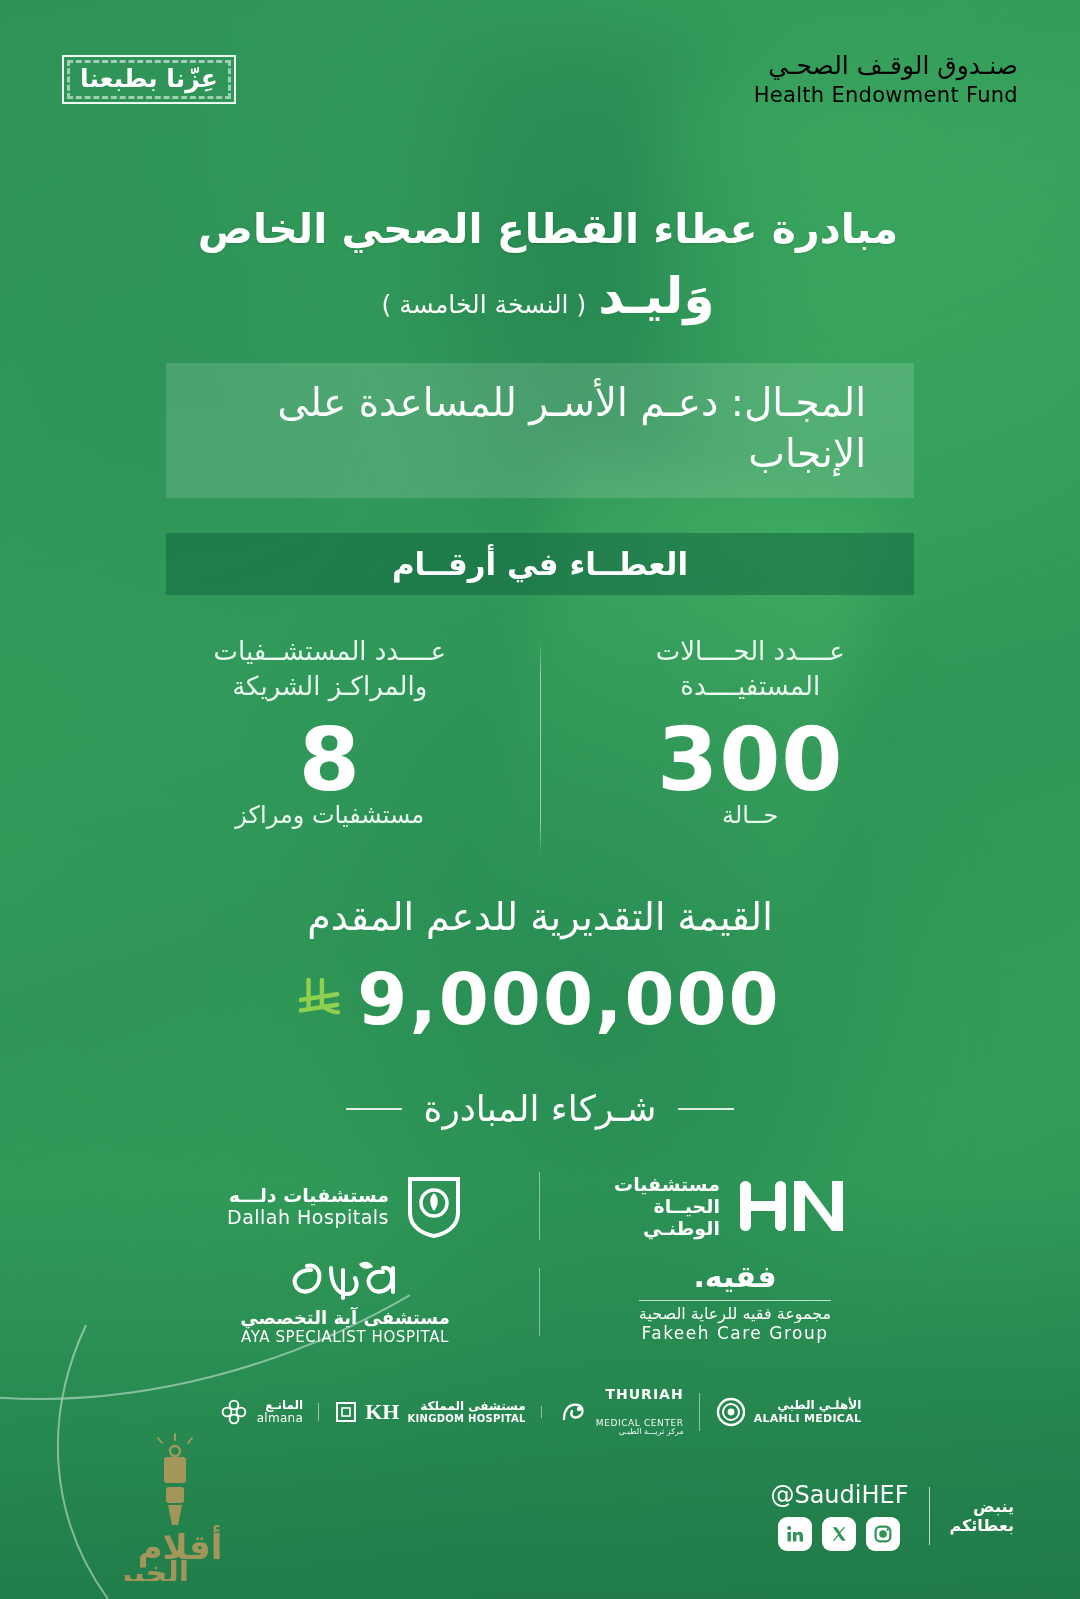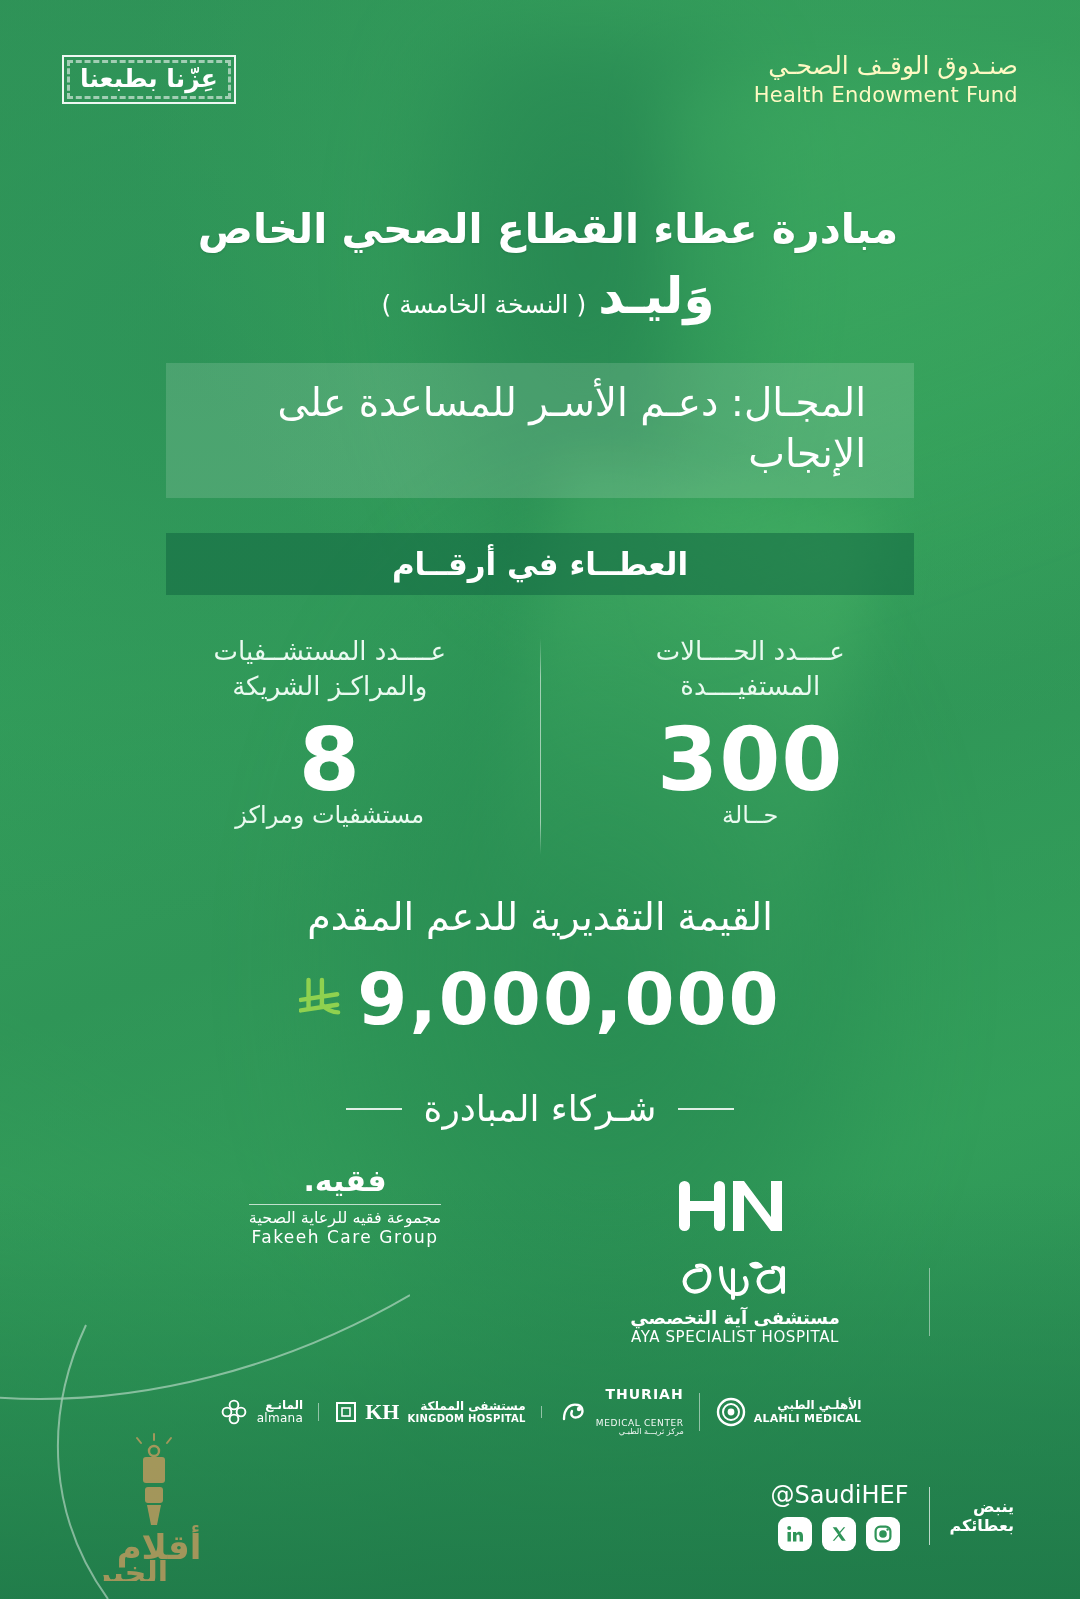--- a/index.html
+++ b/index.html
@@ -62,21 +62,21 @@
 
   
   .curve-svg{position:absolute; left:-10px; bottom:0; width:420px; height:330px; opacity:.55;}
 
   
   .header{
     position:absolute; top:52px; left:0; width:100%;
     display:flex; align-items:center; justify-content:space-between;
     padding:0 62px; direction:rtl;
   }
-  .hef-logo{ text-align:right; color:#fef9c3; line-height:1.1; }
+  .hef-logo{ text-align:right; color:#000000; line-height:1.1; }
   .hef-ar{ font-size:25px; font-weight:400; letter-spacing:1px; }
   .hef-en{ font-size:21px; font-weight:400; margin-top:4px; letter-spacing:.3px; }
 
   .slogan-badge{
     border:2px solid rgba(255,255,255,.92);
     padding:7px 16px 9px;
     position:relative;
   }
   .slogan-badge::before{
     content:""; position:absolute; inset:3px;
@@ -204,21 +204,21 @@
   .footer-social{ display:flex; flex-direction:column; align-items:center; gap:8px; direction:ltr; }
   .footer-handle{ color:#ffffff; font-size:24px; font-weight:400; }
   .social-icons{ display:flex; gap:10px; }
   .social-chip{
     width:34px; height:34px; border-radius:9px; background:#ffffff;
     display:flex; align-items:center; justify-content:center;
   }
 
   
   .watermark{
-    position:absolute; left:59px; bottom:18px; width:190px; height:150px;
+    position:absolute; left:80px; bottom:18px; width:190px; height:150px;
     opacity:.85; pointer-events:none;
   }
 </style>
 </head>
 <body>
 
 <div id="poster">
 
   <div class="bg-layer bg-base"></div>
   <div class="bg-silhouette"></div>
@@ -300,22 +300,38 @@
 
     <div class="partner-cell">
       <svg width="120" height="62" viewBox="0 0 120 62">
         <g fill="#fff">
           <rect x="4" y="6" width="11" height="50" rx="5.5"></rect>
           <rect x="39" y="6" width="11" height="50" rx="5.5"></rect>
           <rect x="4" y="26" width="46" height="10" rx="5"></rect>
           <path d="M58 56 L58 6 L69 6 L96 42 L96 6 L107 6 L107 56 L96 56 L69 20 L69 56 Z"></path>
         </g>
       </svg>
-    </div>
-
+      <div class="p-text">
+        <div class="p-ar">مستشفيات</div>
+        <div class="p-ar">الحيــاة</div>
+        <div class="p-ar">الوطنـي</div>
+      </div>
+    </div>
+
+    <div class="partner-cell vsep">
+      <svg width="58" height="66" viewBox="0 0 58 66">
+        <path d="M5 6 H53 V40 C53 54 40 61 29 63 C18 61 5 54 5 40 Z" fill="none" stroke="#fff" stroke-width="4"></path>
+        <circle cx="29" cy="30" r="13" fill="none" stroke="#fff" stroke-width="3.5"></circle>
+        <path d="M29 20 C 34 24 34 32 29 38 C 24 32 24 24 29 20 Z" fill="#fff"></path>
+      </svg>
+      <div class="p-text">
+        <div class="p-ar">مستشفيات دلـــه</div>
+        <div class="p-en">Dallah Hospitals</div>
+      </div>
+    </div>
 
     <div class="partner-cell">
       <div class="p-text" style="text-align:center;">
         <div class="p-mark" style="font-size:30px;">فقيه.</div>
         <div class="p-rule"></div>
         <div class="p-ar-sm">مجموعة فقيه للرعاية الصحية</div>
         <div class="p-en" style="font-size:17px;letter-spacing:1.5px;">Fakeeh Care Group</div>
       </div>
     </div>
 

